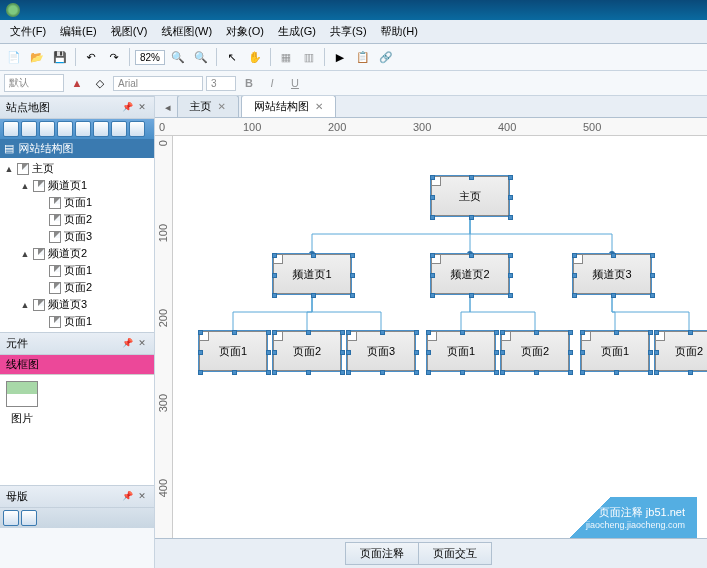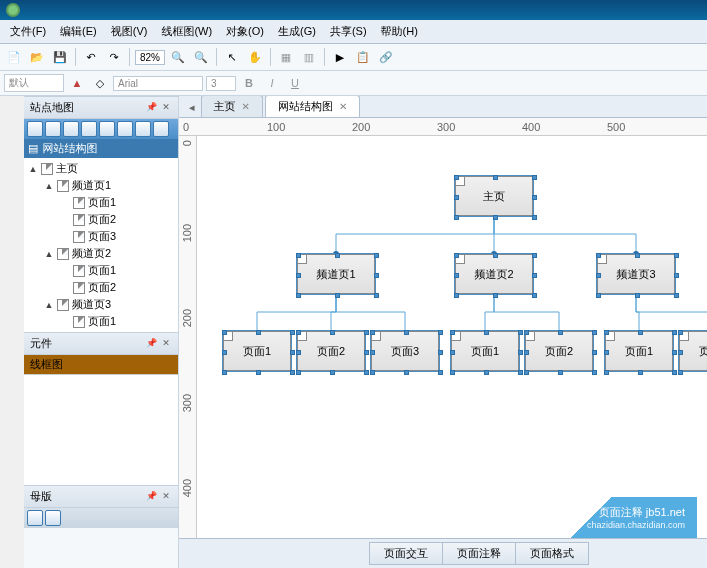--- a/index.html
+++ b/index.html
@@ -7,21 +7,21 @@
 .titlebar { background: linear-gradient(#0a4a7a, #0a6aa0); color: #fff; padding: 3px 6px; display: flex; align-items: center; gap: 4px; font-size: 12px; }
 .titlebar .icon-fan { width: 14px; height: 14px; background: radial-gradient(circle, #7fc97f 40%, #5a9a5a 60%); border-radius: 50%; }
 .menubar { background: #e8eef5; padding: 2px 4px; display: flex; gap: 2px; border-bottom: 1px solid #b0c0d0; }
 .menubar span { padding: 2px 6px; cursor: default; }
 .toolbar { background: #f5f8fb; padding: 3px 4px; display: flex; gap: 3px; align-items: center; border-bottom: 1px solid #c8d4e0; flex-wrap: nowrap; overflow: hidden; }
 .tbtn { width: 20px; height: 20px; border: 1px solid transparent; display: inline-flex; align-items: center; justify-content: center; border-radius: 2px; }
 .tsep { width: 1px; height: 18px; background: #c0ccd8; margin: 0 2px; }
 .zoom { border: 1px solid #b0c0d0; padding: 1px 4px; background: #fff; font-size: 10px; }
 .toolbar2 { background: #f5f8fb; padding: 2px 4px; display: flex; gap: 3px; align-items: center; border-bottom: 1px solid #c8d4e0; }
 .fmtbox { border: 1px solid #c0ccd8; background: #fff; padding: 1px 4px; font-size: 10px; min-width: 60px; color: #888; }
-.main { flex: 1; display: flex; overflow: hidden; padding-left: 24px; }
+.main { flex: 1; display: flex; overflow: hidden; }
 .leftcol { width: 155px; display: flex; flex-direction: column; background: #f5f8fb; border-right: 1px solid #c8d4e0; }
 .panel-hdr { background: linear-gradient(#e8eef5, #d8e2ec); border-top: 1px solid #c4d0dc; border-bottom: 1px solid #c4d0dc; padding: 3px 6px; display: flex; align-items: center; justify-content: space-between; font-size: 11px; }
 .panel-hdr .actions { display: flex; gap: 2px; }
 .panel-hdr .ab { width: 12px; height: 12px; font-size: 9px; color: #666; text-align: center; }
 .sitemap-tools { background: linear-gradient(#6fa8dc, #4a8fc8); padding: 2px 3px; display: flex; gap: 2px; }
 .smbtn { width: 16px; height: 16px; background: linear-gradient(#fff, #d0e0f0); border: 1px solid #3a7ab0; border-radius: 2px; }
 .sitemap-root { background: #3a7ab0; color: #fff; padding: 2px 4px; display: flex; align-items: center; gap: 4px; font-size: 11px; }
 .tree { background: #fff; flex: 1; overflow: auto; padding: 2px 0; }
 .tree-item { display: flex; align-items: center; gap: 3px; padding: 1px 2px; }
 .tree-item .exp { width: 10px; text-align: center; color: #444; font-size: 9px; }
@@ -195,22 +195,26 @@
       </div>
 
     <div class="panel-hdr">
       <span>元件</span>
       <span class="actions">
           <span class="ab">📌</span>
           <span class="ab">✕</span>
         </span>
     </div>
     <div class="widgets-panel">
-      <div style="background:#a16207;padding:2px 6px;border-bottom:1px solid #ccc">线框图</div>
+      <div style="background:#ec4899;padding:2px 6px;border-bottom:1px solid #ccc">线框图</div>
       <div class="widgets-body">
+        <div class="widget">
+          <div class="wimg"></div>
+          <span>图片</span>
+        </div>
       </div>
     </div>
 
     <div class="panel-hdr">
       <span>母版</span>
       <span class="actions">
           <span class="ab">📌</span>
           <span class="ab">✕</span>
         </span>
     </div>
@@ -271,23 +275,22 @@
           <div class="node sel" style="left: 26px; top: 195px; width: 68px; height: 40px;">页面1<div class="handle" style="left: -2px; top: -2px;"></div><div class="handle" style="left: 32px; top: -2px;"></div><div class="handle" style="left: 66px; top: -2px;"></div><div class="handle" style="left: -2px; top: 18px;"></div><div class="handle" style="left: 66px; top: 18px;"></div><div class="handle" style="left: -2px; top: 38px;"></div><div class="handle" style="left: 32px; top: 38px;"></div><div class="handle" style="left: 66px; top: 38px;"></div></div>
           <div class="node sel" style="left: 100px; top: 195px; width: 68px; height: 40px;">页面2<div class="handle" style="left: -2px; top: -2px;"></div><div class="handle" style="left: 32px; top: -2px;"></div><div class="handle" style="left: 66px; top: -2px;"></div><div class="handle" style="left: -2px; top: 18px;"></div><div class="handle" style="left: 66px; top: 18px;"></div><div class="handle" style="left: -2px; top: 38px;"></div><div class="handle" style="left: 32px; top: 38px;"></div><div class="handle" style="left: 66px; top: 38px;"></div></div>
           <div class="node sel" style="left: 174px; top: 195px; width: 68px; height: 40px;">页面3<div class="handle" style="left: -2px; top: -2px;"></div><div class="handle" style="left: 32px; top: -2px;"></div><div class="handle" style="left: 66px; top: -2px;"></div><div class="handle" style="left: -2px; top: 18px;"></div><div class="handle" style="left: 66px; top: 18px;"></div><div class="handle" style="left: -2px; top: 38px;"></div><div class="handle" style="left: 32px; top: 38px;"></div><div class="handle" style="left: 66px; top: 38px;"></div></div>
           <div class="node sel" style="left: 254px; top: 195px; width: 68px; height: 40px;">页面1<div class="handle" style="left: -2px; top: -2px;"></div><div class="handle" style="left: 32px; top: -2px;"></div><div class="handle" style="left: 66px; top: -2px;"></div><div class="handle" style="left: -2px; top: 18px;"></div><div class="handle" style="left: 66px; top: 18px;"></div><div class="handle" style="left: -2px; top: 38px;"></div><div class="handle" style="left: 32px; top: 38px;"></div><div class="handle" style="left: 66px; top: 38px;"></div></div>
           <div class="node sel" style="left: 328px; top: 195px; width: 68px; height: 40px;">页面2<div class="handle" style="left: -2px; top: -2px;"></div><div class="handle" style="left: 32px; top: -2px;"></div><div class="handle" style="left: 66px; top: -2px;"></div><div class="handle" style="left: -2px; top: 18px;"></div><div class="handle" style="left: 66px; top: 18px;"></div><div class="handle" style="left: -2px; top: 38px;"></div><div class="handle" style="left: 32px; top: 38px;"></div><div class="handle" style="left: 66px; top: 38px;"></div></div>
           <div class="node sel" style="left: 408px; top: 195px; width: 68px; height: 40px;">页面1<div class="handle" style="left: -2px; top: -2px;"></div><div class="handle" style="left: 32px; top: -2px;"></div><div class="handle" style="left: 66px; top: -2px;"></div><div class="handle" style="left: -2px; top: 18px;"></div><div class="handle" style="left: 66px; top: 18px;"></div><div class="handle" style="left: -2px; top: 38px;"></div><div class="handle" style="left: 32px; top: 38px;"></div><div class="handle" style="left: 66px; top: 38px;"></div></div>
           <div class="node sel" style="left: 482px; top: 195px; width: 68px; height: 40px;">页面2<div class="handle" style="left: -2px; top: -2px;"></div><div class="handle" style="left: 32px; top: -2px;"></div><div class="handle" style="left: -2px; top: 18px;"></div><div class="handle" style="left: -2px; top: 38px;"></div><div class="handle" style="left: 32px; top: 38px;"></div></div>
         </div>
     </div>
     <div class="bottom-tabs">
+      <div class="btab">页面注释</div>
       <div class="btab">页面交互</div>
-      <div class="btab">页面注释</div>
-      <div class="btab">页面格式</div>
     </div>
   </div>
 </div>
 
 <div class="watermark">
   <div>页面注释 jb51.net</div>
-  <div class="sub">chazidian.chazidian.com</div>
+  <div class="sub">jiaocheng.jiaocheng.com</div>
 </div>
 
 </body></html>

